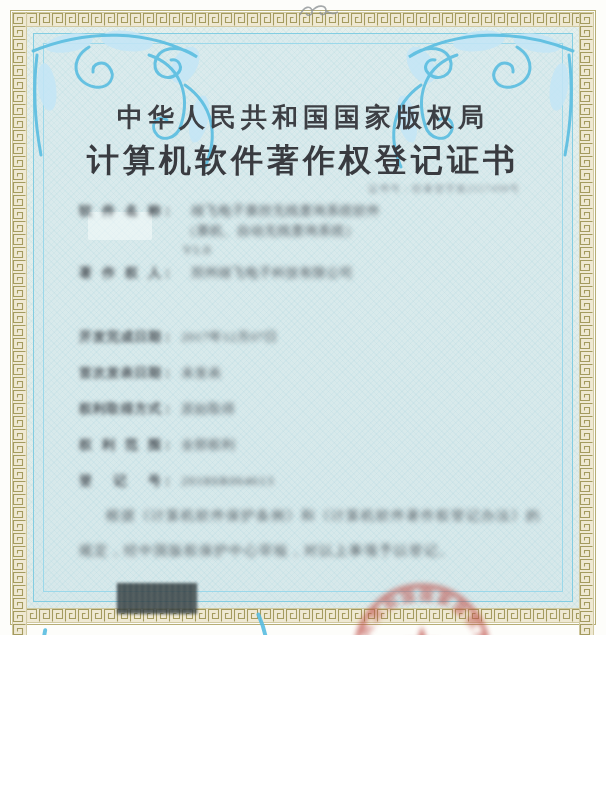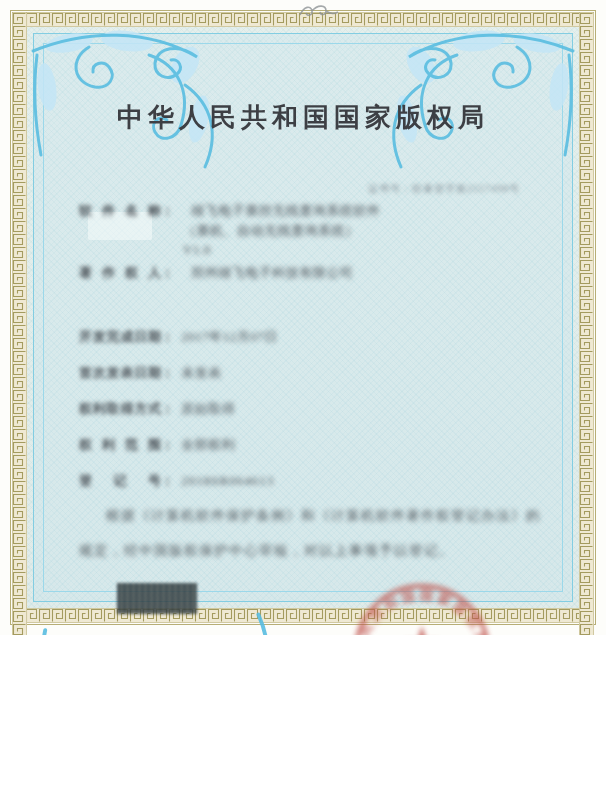--- a/index.html
+++ b/index.html
@@ -186,20 +186,21 @@
       <path d="M158 58 C 186 78, 192 108, 178 140"></path>
       <path d="M10 28 C 6 60, 8 96, 14 128"></path>
     </g>
   </svg>
 
   <svg class="squiggle" width="44" height="18" viewBox="0 0 44 18">
     <path d="M4 13 C 8 4, 15 3, 16 9 C 17 13, 11 15, 10 11 M16 9 C 22 2, 30 3, 30 9 C 30 13, 25 14, 24 10 M30 9 C 34 12, 39 12, 42 10" fill="none" stroke="#8f9496" stroke-width="1.6" opacity="0.8"></path>
   </svg>
 
   <div class="title1">中华人民共和国国家版权局</div>
+  <div class="title2">计算机软件著作权登记证书</div>
   <div class="certno">证书号：软著登字第2557498号</div>
 
   <div class="patch"></div>
 
   <div class="frow" style="left:79px;top:202px;">
     <span class="flabel">软件名称</span><span class="fcolon">：</span>
     <span class="fval" style="margin-left:14px;">雄飞电子票控无线查询系统软件</span>
   </div>
   <div class="vline" style="left:183px;top:222px;">（票机、自动无线查询系统）</div>
   <div class="vline" style="left:183px;top:242px;">V1.0</div>

